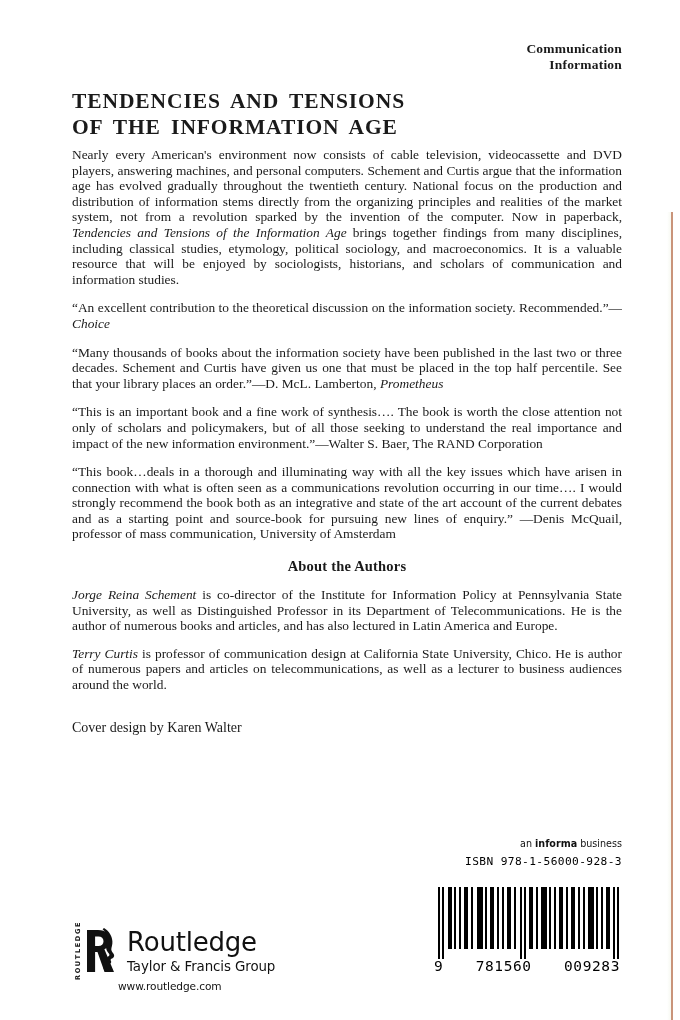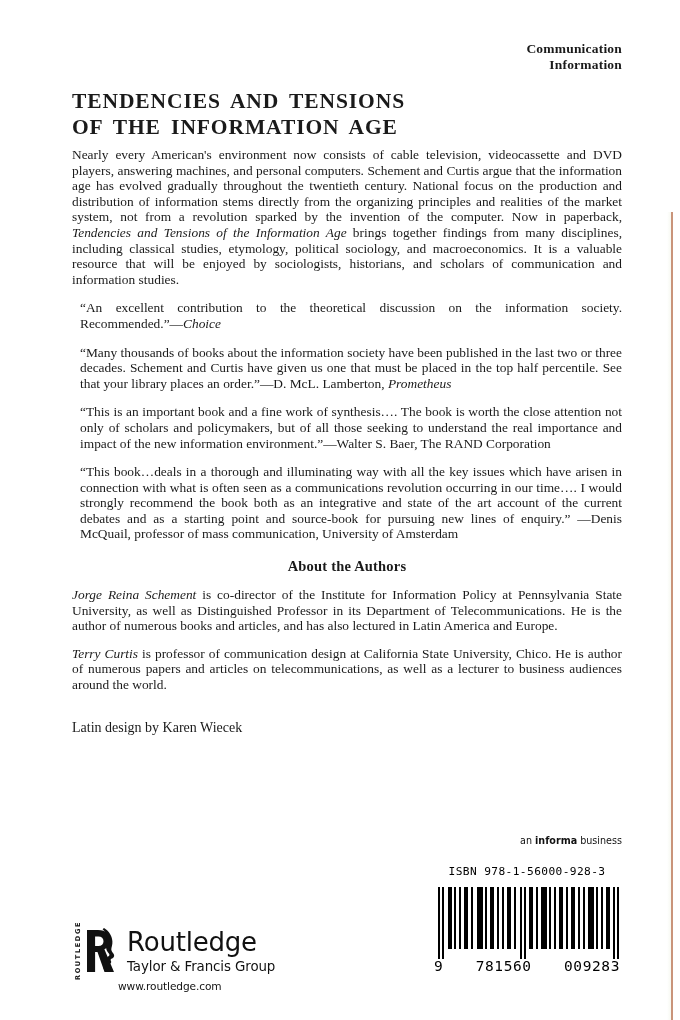--- a/index.html
+++ b/index.html
@@ -77,21 +77,21 @@
   }
 
   
   p.body {
     font-size: 13.4px;
     line-height: 15.6px;
     text-align: justify;
     margin: 0;
   }
   p.blurb { margin-top: 7px; }
-  p.quote { margin-top: 13px; margin-left: 8px; }
+  p.quote { margin-top: 13px; }
   p.bio   { margin-top: 12px; }
   .i { font-style: italic; }
 
   .about-head {
     text-align: center;
     font-weight: bold;
     font-size: 14.5px;
     line-height: 17px;
     margin-top: 16px;
     letter-spacing: .2px;
@@ -170,31 +170,30 @@
     position: absolute;
     right: 0;
     bottom: 22px;
     width: 190px;
     text-align: right;
   }
   .informa {
     font-family: "DejaVu Sans", "Liberation Sans", sans-serif;
     font-size: 9.6px;
     color: #111;
-    margin-bottom: 19px;
+    margin-bottom: 6px;
     letter-spacing: 0;
   }
   .informa b { font-weight: bold; }
   .isbn-text {
     font-family: "DejaVu Sans Mono", "Liberation Mono", monospace;
     font-size: 11.2px;
     letter-spacing: .4px;
     color: #000;
-    text-align: center;
-    margin-bottom: 9px;
+    margin-bottom: 19px;
   }
   .bars {
     height: 72px;
     width: 100%;
     display: block;
   }
   .digits {
     font-family: "DejaVu Sans Mono", "Liberation Mono", monospace;
     font-size: 14.5px;
     letter-spacing: .6px;
@@ -234,21 +233,21 @@
   <p class="body quote"><span>“This is an important book and a fine work of synthesis…. The book is worth the close attention not only of scholars and policymakers, but of all those seeking to understand the real importance and impact of the new information environment.”—Walter S. Baer, The RAND Corporation</span><span class="i"></span></p>
 
   <p class="body quote"><span>“This book…deals in a thorough and illuminating way with all the key issues which have arisen in connection with what is often seen as a communications revolution occurring in our time…. I would strongly recommend the book both as an integrative and state of the art account of the current debates and as a starting point and source-book for pursuing new lines of enquiry.” —Denis McQuail, professor of mass communication, University of Amsterdam</span><span class="i"></span></p>
 
   <div class="about-head">About the Authors</div>
 
   <p class="body bio"><span class="i">Jorge Reina Schement</span><span> is co-director of the Institute for Information Policy at Pennsylvania State University, as well as Distinguished Professor in its Department of Telecommunications. He is the author of numerous books and articles, and has also lectured in Latin America and Europe.</span></p>
 
   <p class="body bio"><span class="i">Terry Curtis</span><span> is professor of communication design at California State University, Chico. He is author of numerous papers and articles on telecommunications, as well as a lecturer to business audiences around the world.</span></p>
 
-  <div class="cover-credit">Latin design by Karen Wiecek</div>
+  <div class="cover-credit">Cover design by Karen Walter</div>
 
   <div class="bottom">
 
     <div class="routledge">
       <div class="rl-mark">
         <div class="rl-vert">ROUTLEDGE</div>
         <svg class="rl-glyph" viewBox="0 0 34 46">
           <path fill="#111" d="M3 2 h11 c8 0 13 4.5 13 10.5 c0 4.2 -2.6 7.3 -6.6 8.7 L30 44 h-9.5 L13.5 24 h-2.4 v20 H3 Z M11.1 8.4 v9.6 h3.2 c3.3 0 5.2 -1.8 5.2 -4.8 c0 -3 -1.9 -4.8 -5.2 -4.8 Z"></path>
           <path fill="#111" d="M20 0 c5 3 8 8 8.4 13.2 c.3 3.6 -1.2 6.2 -1.1 8.4 c.1 2 1.6 3 2.4 4.4 c.9 1.5 .4 3.1 -.8 4.1 c-1.1 .9 -2 .6 -2.2 1.6 c-.2 1 .7 1.4 .5 2.6 c-.2 1.1 -1.5 1.4 -1.6 2.3 c-.1 .9 .9 1.2 .7 2.4 c-.3 1.9 -2.6 3.6 -5.3 4.5 l-1.6 -3.2 c2 -.7 3.3 -1.7 3.4 -2.6 c.1 -1 -.9 -1.3 -.7 -2.6 c.2 -1.3 1.5 -1.5 1.6 -2.4 c.1 -.9 -.8 -1.3 -.6 -2.6 c.2 -1.5 1.5 -1.6 2 -2.3 c.5 -.7 .4 -1.4 -.2 -2.2 c-1 -1.4 -2.6 -2.8 -2.8 -5.8 C21.8 15 23.4 12.4 23 9.4 C22.6 6 21.3 3.3 18.6 1.2 Z"></path>
         </svg>

